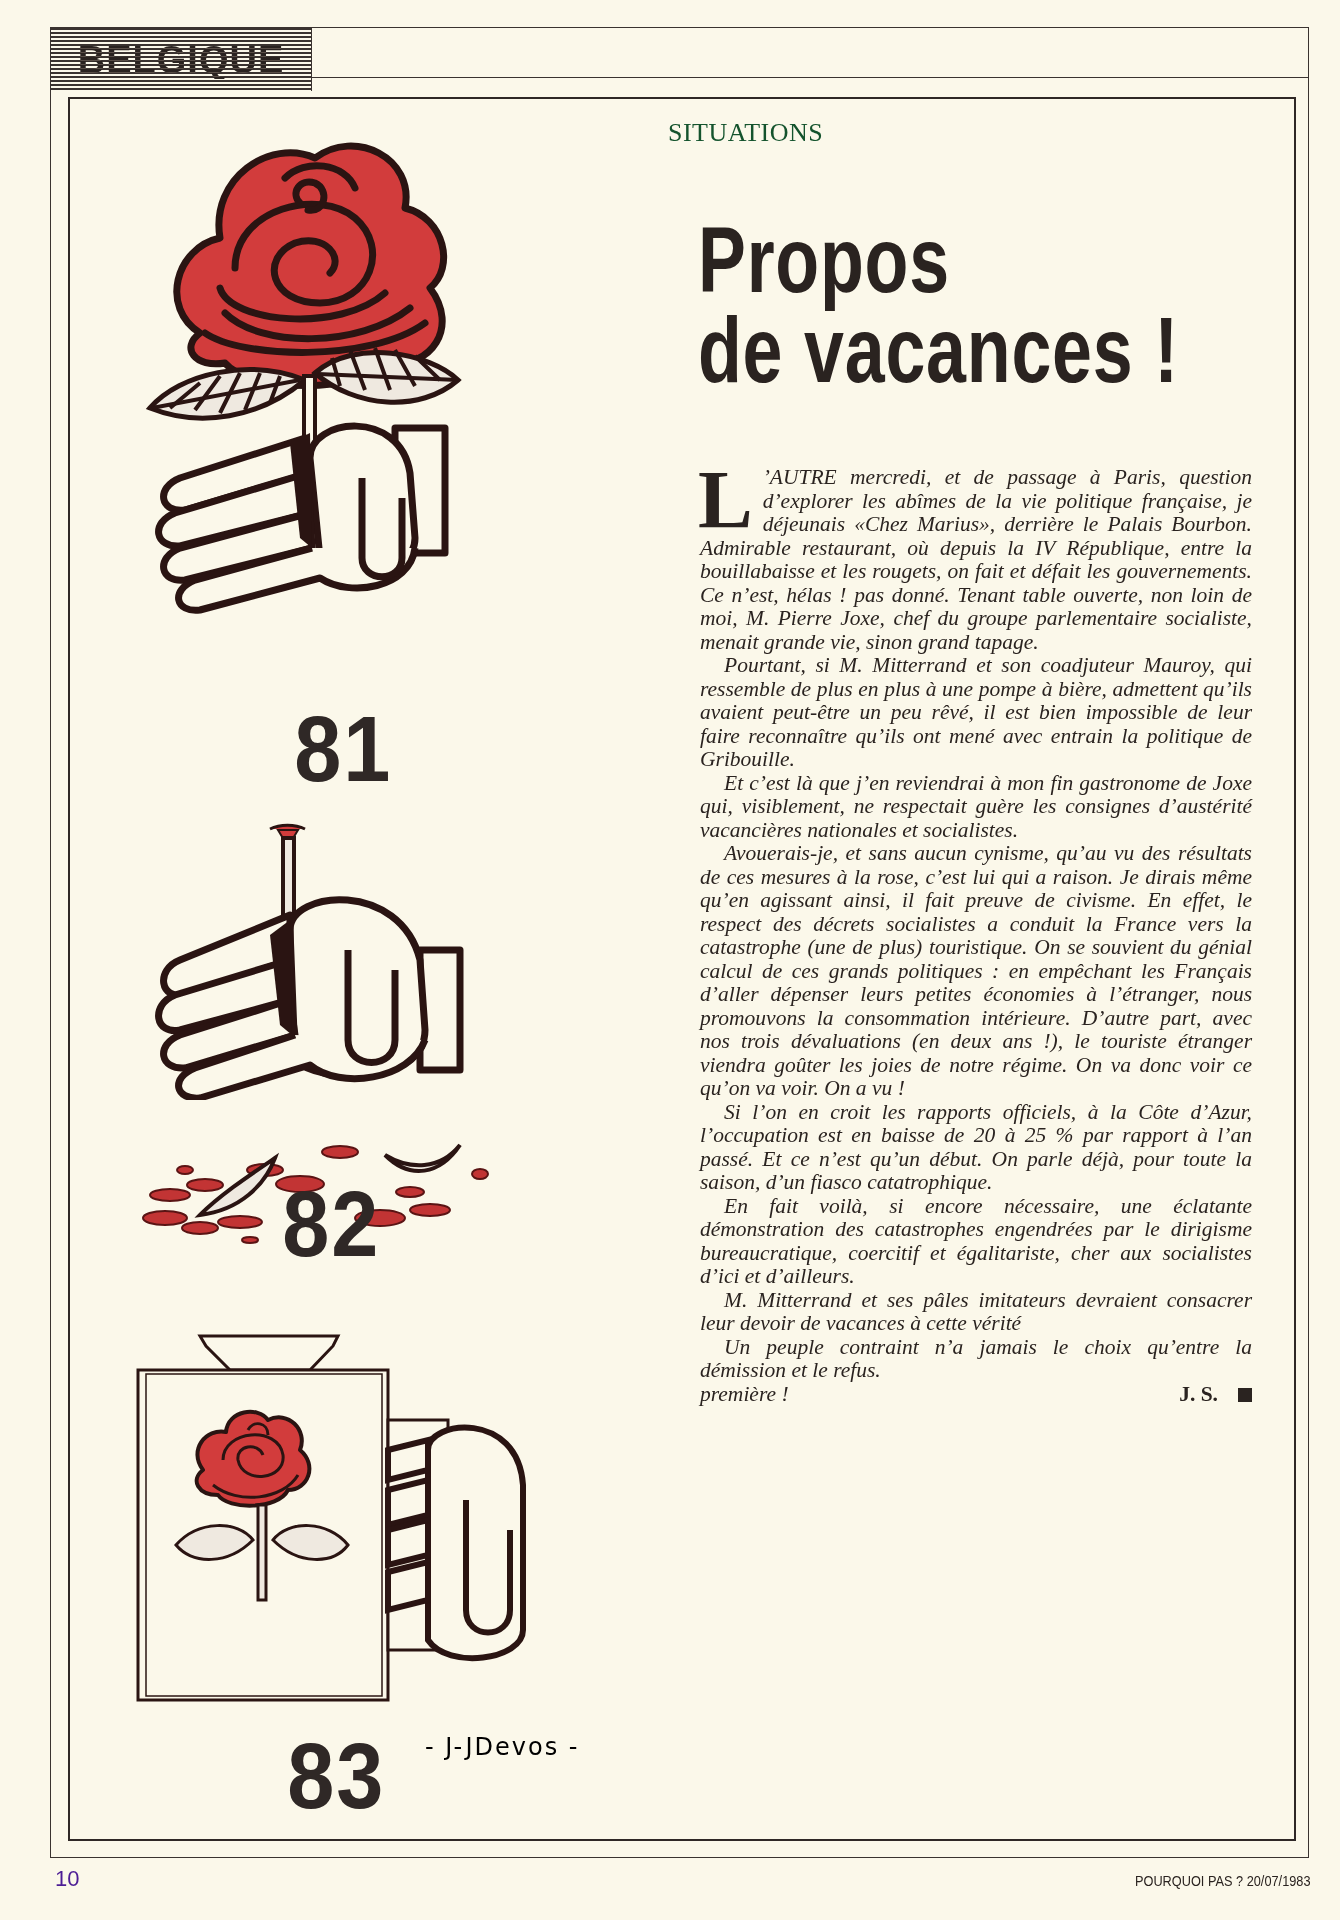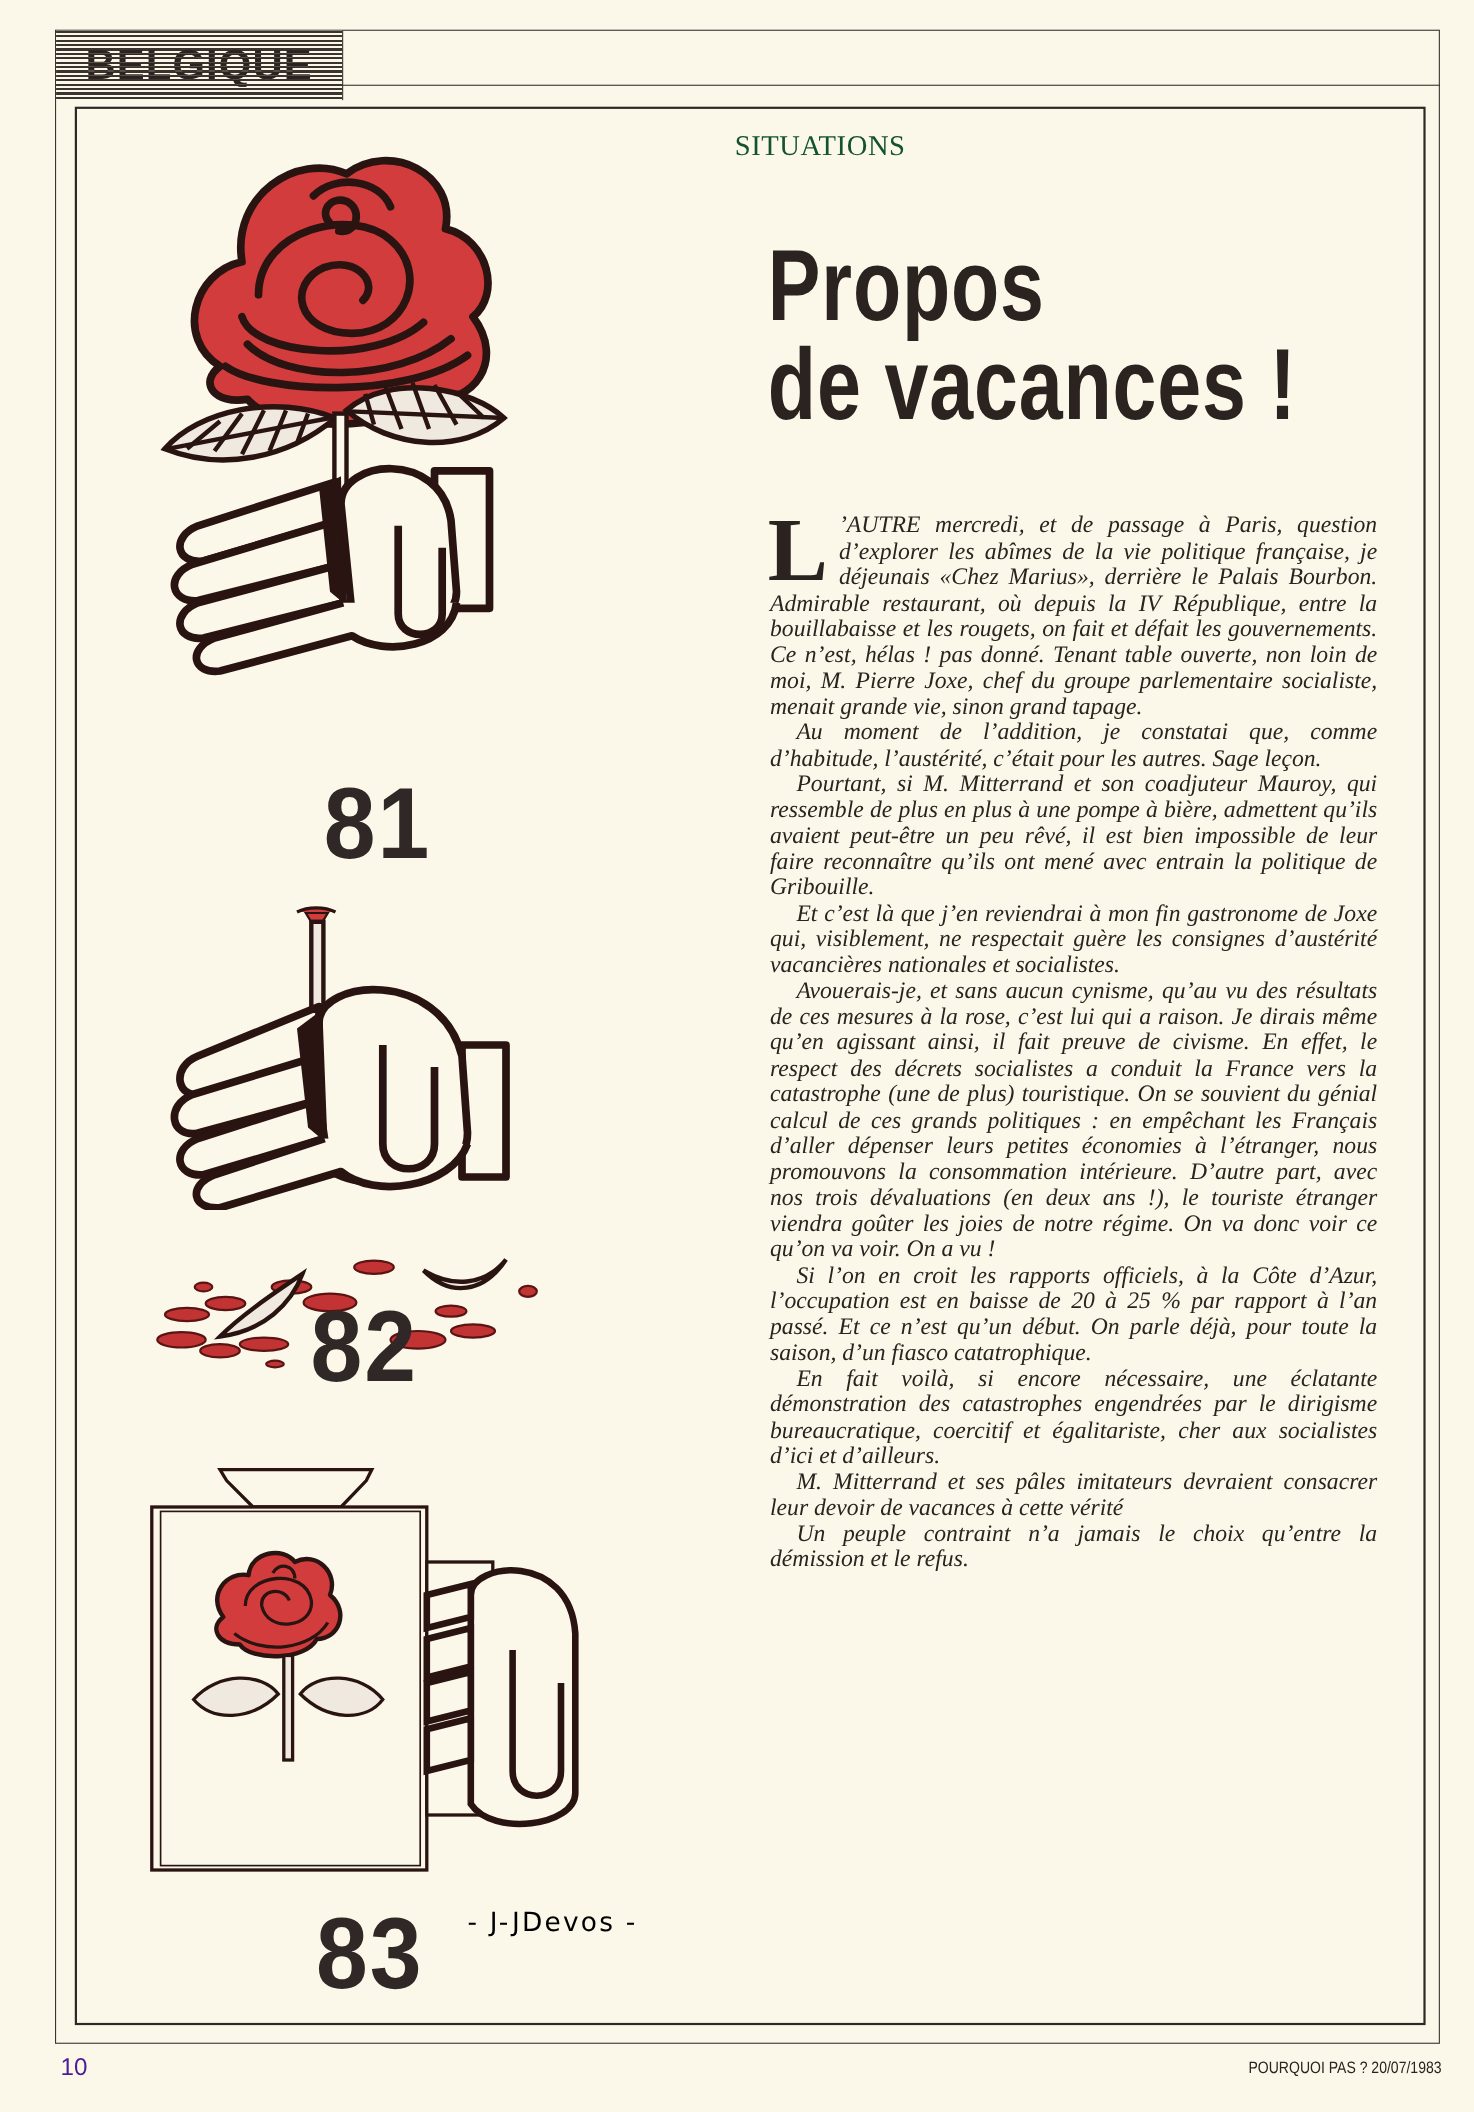--- a/index.html
+++ b/index.html
@@ -210,24 +210,27 @@
 <div class="year" style="left:283px; top:1730px;">83</div>
 
 <div class="section-label">SITUATIONS</div>
 <div class="title">
   <div>Propos</div>
   <div>de vacances !</div>
 </div>
 
 <div class="body">
   <p class="first"><span class="dropcap">L</span><span>’AUTRE mercredi, et de passage à Paris, question d’explorer les abîmes de la vie politique française, je déjeunais «Chez Marius», derrière le Palais Bourbon. Admirable restaurant, où depuis la IV République, entre la bouillabaisse et les rougets, on fait et défait les gouvernements. Ce n’est, hélas ! pas donné. Tenant table ouverte, non loin de moi, M. Pierre Joxe, chef du groupe parlementaire socialiste, menait grande vie, sinon grand tapage.</span></p>
-  <p>Au moment de l’addition, je constatai que, comme d’habitude, l’austérité, c’était pour les autres. Sage leçon.</p>
   <p>Pourtant, si M. Mitterrand et son coadjuteur Mauroy, qui ressemble de plus en plus à une pompe à bière, admettent qu’ils avaient peut-être un peu rêvé, il est bien impossible de leur faire reconnaître qu’ils ont mené avec entrain la politique de Gribouille.</p>
   <p>Et c’est là que j’en reviendrai à mon fin gastronome de Joxe qui, visiblement, ne respectait guère les consignes d’austérité vacancières nationales et socialistes.</p>
   <p>Avouerais-je, et sans aucun cynisme, qu’au vu des résultats de ces mesures à la rose, c’est lui qui a raison. Je dirais même qu’en agissant ainsi, il fait preuve de civisme. En effet, le respect des décrets socialistes a conduit la France vers la catastrophe (une de plus) touristique. On se souvient du génial calcul de ces grands politiques : en empêchant les Français d’aller dépenser leurs petites économies à l’étranger, nous promouvons la consommation intérieure. D’autre part, avec nos trois dévaluations (en deux ans !), le touriste étranger viendra goûter les joies de notre régime. On va donc voir ce qu’on va voir. On a vu !</p>
   <p>Si l’on en croit les rapports officiels, à la Côte d’Azur, l’occupation est en baisse de 20 à 25 % par rapport à l’an passé. Et ce n’est qu’un début. On parle déjà, pour toute la saison, d’un fiasco catatrophique.</p>
   <p>En fait voilà, si encore nécessaire, une éclatante démonstration des catastrophes engendrées par le dirigisme bureaucratique, coercitif et égalitariste, cher aux socialistes d’ici et d’ailleurs.</p>
   <p>M. Mitterrand et ses pâles imitateurs devraient consacrer leur devoir de vacances à cette vérité</p>
   <p>Un peuple contraint n’a jamais le choix qu’entre la démission et le refus.</p>
+  <div class="sig-line">
+    <span>première !</span>
+    <span><span class="byline">J. S.</span><span class="endmark"></span></span>
+  </div>
 </div>
 
 <div class="footer-page">10</div>
 <div class="footer-pub">POURQUOI PAS ? 20/07/1983</div>
 
 </body></html>

